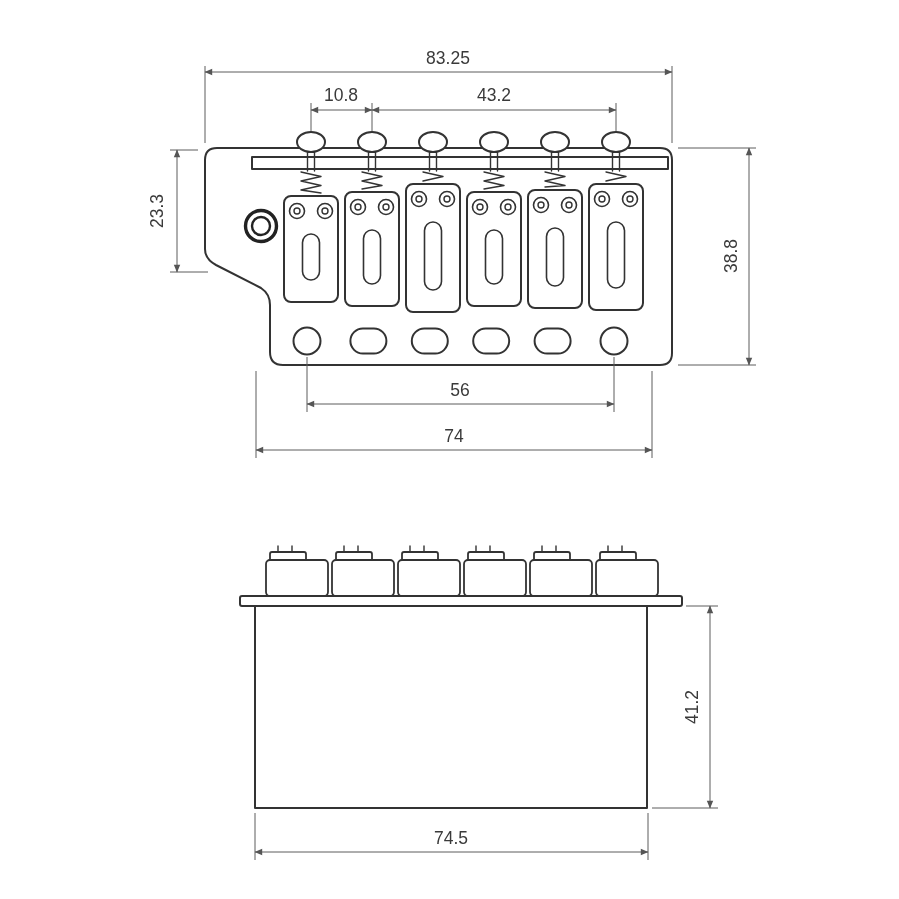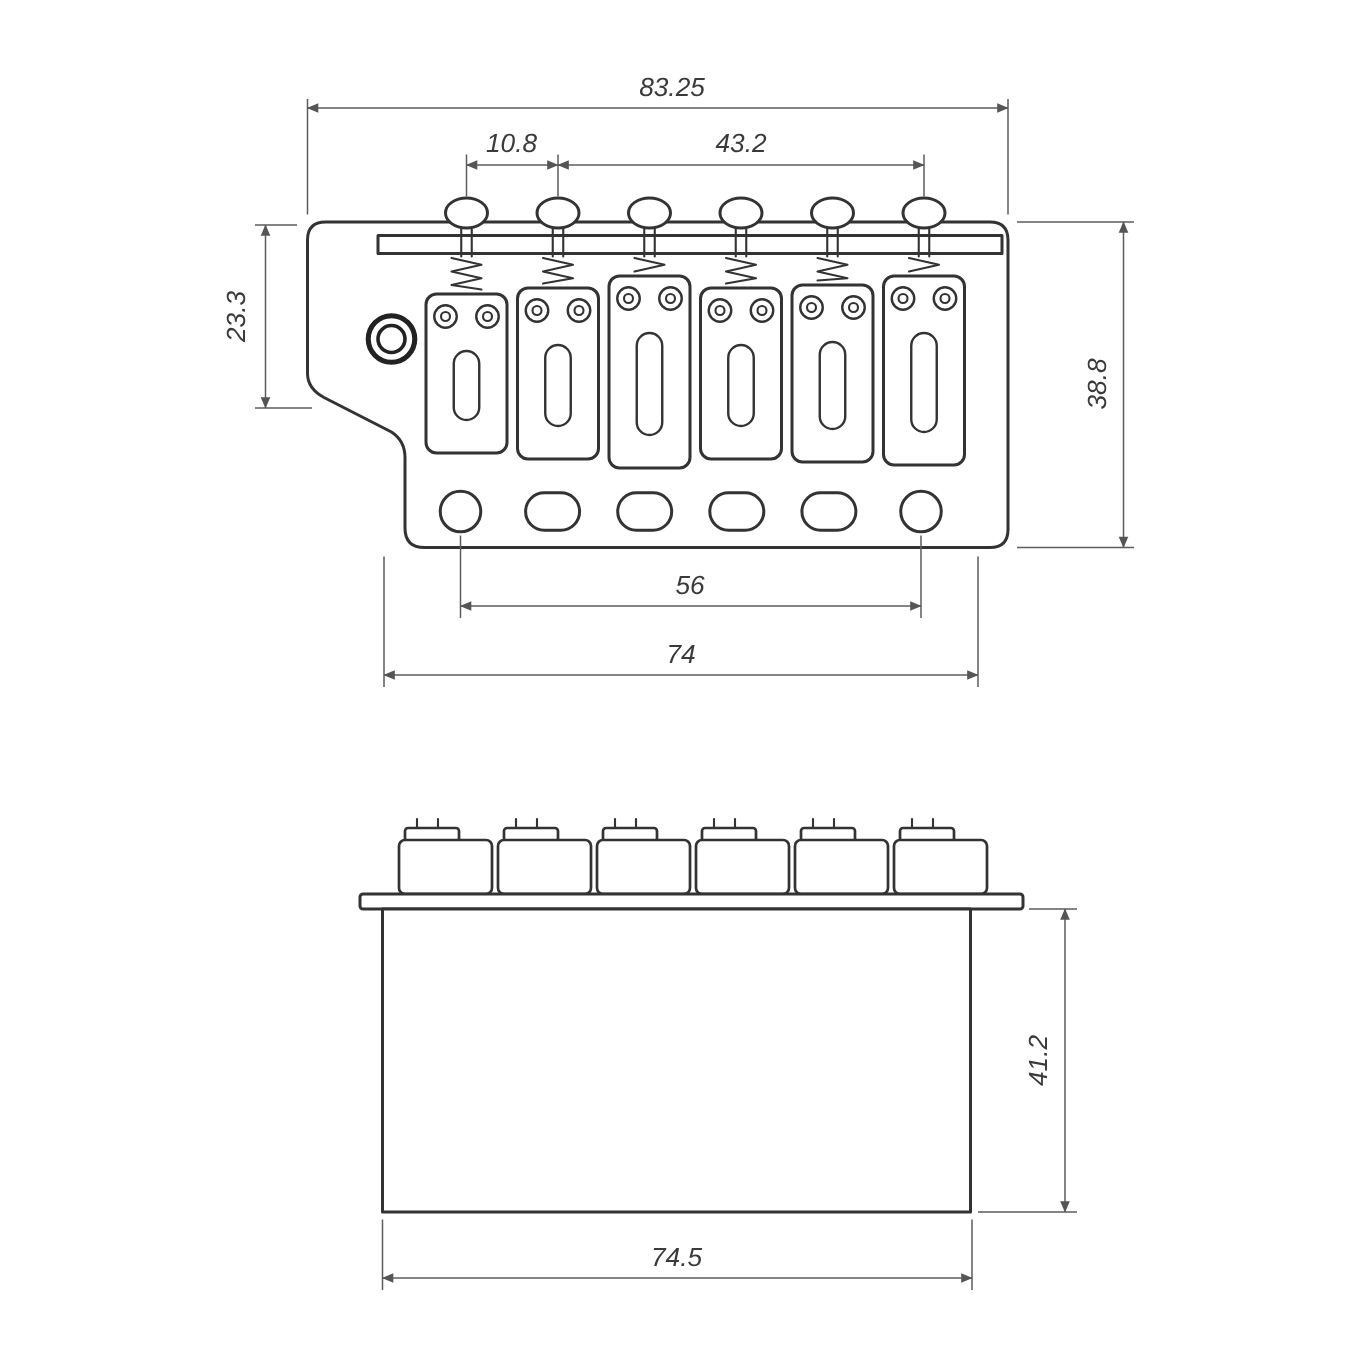--- a/index.html
+++ b/index.html
@@ -1,16 +1,16 @@
 <!DOCTYPE html>
 <html><head>
 <meta charset="utf-8">
 <style>
   html,body{margin:0;padding:0;background:#ffffff;}
-  .stage{position:relative;width:899px;height:899px;background:#ffffff;font-family:"Liberation Sans",sans-serif;overflow:hidden;font-style:italic;}
+  .stage{position:relative;width:899px;height:899px;background:#ffffff;font-family:"Liberation Sans",sans-serif;overflow:hidden;}
   svg{display:block;}
   .part{fill:#ffffff;stroke:#333333;stroke-width:2;stroke-linejoin:round;stroke-linecap:round;}
   .part2{fill:#ffffff;stroke:#333333;stroke-width:1.8;stroke-linejoin:round;}
   .part-thin{fill:none;stroke:#333333;stroke-width:1.4;stroke-linejoin:round;stroke-linecap:round;}
   .part-thin-f{fill:#ffffff;stroke:#333333;stroke-width:1.6;}
   .ring{fill:none;stroke:#222222;stroke-width:3.4;}
   .ring2{fill:none;stroke:#222222;stroke-width:2.4;}
   .ext{stroke:#5c5c5c;stroke-width:1;}
   .dimline{stroke:#5c5c5c;stroke-width:1;fill:none;}
   .dimtext{font-family:"Liberation Sans",sans-serif;font-size:17.5px;fill:#3a3a3a;}

